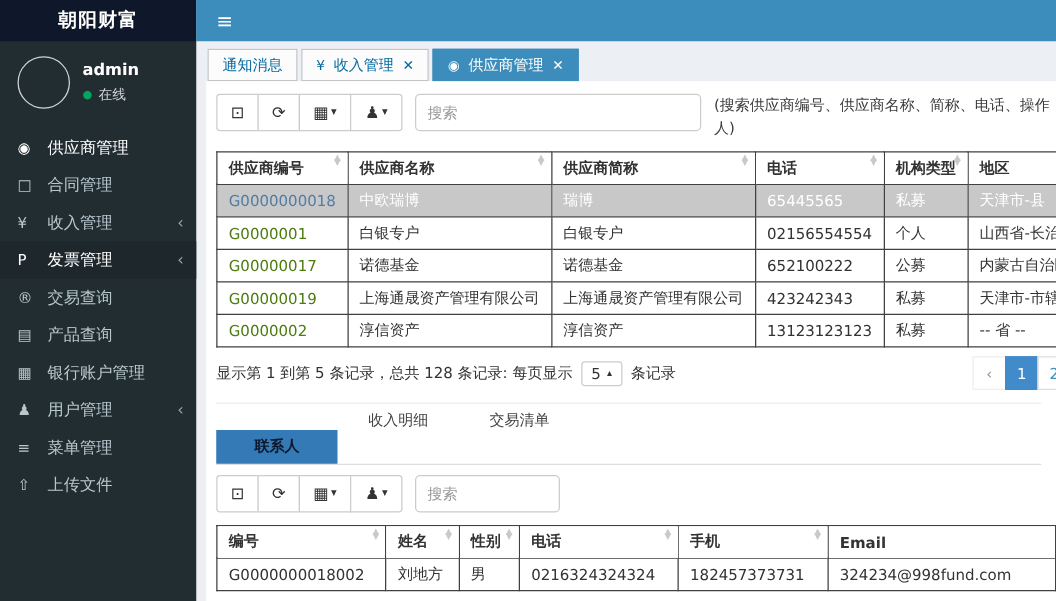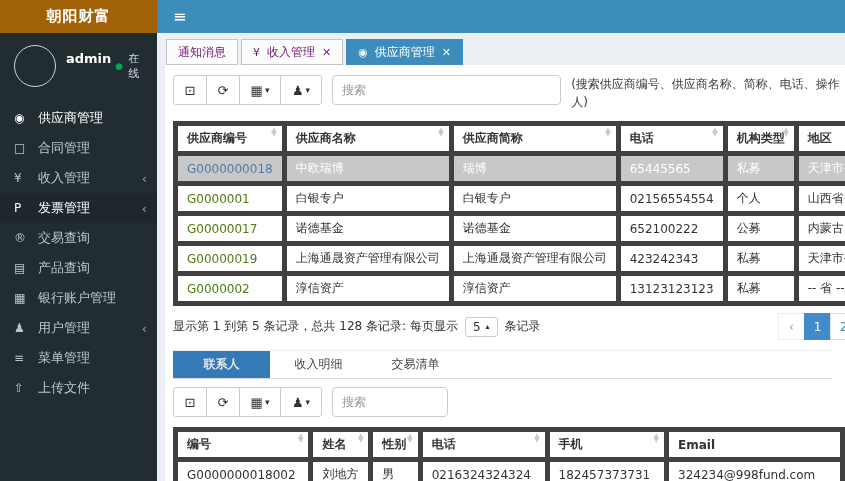--- a/index.html
+++ b/index.html
@@ -6,81 +6,81 @@
   html,body { margin:0; padding:0; }
   body {
     width:845px; height:481px; overflow:hidden;
     font-family:"DejaVu Sans","Liberation Sans",sans-serif;
     font-size:12px; background:#ecf0f5; color:#333;
   }
   .app { display:flex; width:845px; height:481px; }
 
   
   .sidebar { width:157px; min-width:157px; background:#222d32; display:flex; flex-direction:column; }
-  .logo { height:33px; background:#a16207; color:#fff; display:flex; align-items:center; justify-content:center; font-size:15px; font-weight:bold; letter-spacing:1px; }
+  .logo { height:33px; background:#0f172a; color:#fff; display:flex; align-items:center; justify-content:center; font-size:15px; font-weight:bold; letter-spacing:1px; }
   .user { display:flex; gap:10px; padding:12px 8px 14px 14px; align-items:center; }
   .avatar { width:42px; height:42px; border-radius:50%; flex-shrink:0;
     background:radial-gradient(circle at 50% 32%, #b4a draft 0, #fff0 0),
                radial-gradient(circle at 50% 35%, #a59a8d 0 26%, #5d564f 52%, #2e3338 78%);
     border:1px solid #cfd4d8; }
-  .user-meta { display:flex; flex-direction:row; gap:4px; }
+  .user-meta { display:flex; flex-direction:column; gap:4px; }
   .user-name { color:#fff; font-weight:bold; font-size:13px; }
   .user-status { color:#d2d6de; font-size:11px; display:flex; align-items:center; gap:5px; }
   .dot { color:#00a65a; font-size:9px; }
   .menu { list-style:none; margin:2px 0 0; padding:0; }
   .menu li { display:flex; align-items:center; height:30px; padding:0 10px 0 14px; color:#b8c7ce; cursor:pointer; font-size:13px; }
   .menu li .mi { width:24px; font-size:12px; flex-shrink:0; }
   .menu li .chev { margin-left:auto; color:#93a6ad; font-size:13px; }
   .menu li.lit { color:#fff; }
   .menu li.open { background:#1e282c; color:#fff; }
 
   
   .main { flex:1; display:flex; flex-direction:column; min-width:0; }
   .navbar { height:33px; background:#3c8dbc; color:#fff; display:flex; align-items:center; padding:0 16px; flex-shrink:0; }
   .hamburger { font-size:16px; cursor:pointer; line-height:1; }
   .tabbar { display:flex; gap:3px; padding:6px 0 0 9px; height:32px; flex-shrink:0; }
-  .tab { display:flex; align-items:center; gap:7px; padding:0 11px; border:1px solid #c5c5c5; background:#fcfcfc; color:#701a75; height:26px; cursor:pointer; }
+  .tab { display:flex; align-items:center; gap:7px; padding:0 11px; border:1px solid #c5c5c5; background:#fcfcfc; color:#0369a1; height:26px; cursor:pointer; }
   .tab .ticon { font-size:11px; }
   .tab .x { font-weight:bold; font-size:11px; cursor:pointer; }
   .tab.active { background:#3c8dbc; border-color:#3c8dbc; color:#fff; }
 
   .content { flex:1; margin-left:8px; background:#fff; padding:10px 0 0 8px; position:relative; min-width:0; overflow:hidden; }
 
   .btnbar { display:flex; align-items:flex-start; }
   .btn-group { display:flex; }
   .btn { width:34px; height:30px; border:1px solid #ccc; background:#fff; display:flex; align-items:center; justify-content:center; gap:2px; color:#333; margin-left:-1px; font-size:13px; cursor:pointer; }
   .btn:first-child { margin-left:0; border-radius:3px 0 0 3px; }
   .btn.wide { width:42px; }
   .btn:last-child { border-radius:0 3px 3px 0; }
   .caret { font-size:9px; color:#333; }
   .search { margin-left:10px; height:30px; width:238px; border:1px solid #ccc; border-radius:4px; padding:0 9px; font-size:12px; color:#555; outline:none; }
   .search.narrow { width:116px; }
   .search::placeholder { color:#999; }
   .hint { margin-left:10px; line-height:18px; color:#3c3c3c; }
 
   table { border-collapse:collapse; table-layout:fixed; margin-top:10px; background:#fff; }
-  th, td { border:5px solid #404040; padding:4px 9px; text-align:left; overflow:hidden; white-space:nowrap; font-size:12px; height:24px; }
+  th, td { border:1px solid #404040; padding:4px 9px; text-align:left; overflow:hidden; white-space:nowrap; font-size:12px; height:24px; }
   th { font-weight:bold; color:#333; position:relative; background:#fff; }
   .sorter { position:absolute; right:5px; top:3px; display:flex; flex-direction:column; line-height:0.55; color:#c9c9c9; font-size:7px; }
   tr.selected td { background:#c8c8c8; color:#fff; }
   a.code { color:#4d7c0f; text-decoration:none; cursor:pointer; }
   tr.selected a.code { color:#527ca3; }
 
   .tfoot { display:flex; margin-top:7px; position:relative; height:27px; }
   .summary { color:#333; display:flex; align-items:center; }
   .psize { display:inline-flex; align-items:center; border:1px solid #ccc; border-radius:3px; padding:2px 7px; margin:0 7px; gap:5px; background:#fff; cursor:pointer; }
   .psize .caret { font-size:8px; }
   .pager { position:absolute; right:-12px; top:0; display:flex; }
   .pg { min-width:27px; height:27px; border:1px solid #ddd; background:#fff; color:#3c8dbc; display:flex; align-items:center; justify-content:center; margin-left:-1px; cursor:pointer; padding:0 8px; }
   .pg.prev { color:#999; border-color:#eee; }
   .pg.active { background:#428bca; border-color:#428bca; color:#fff; }
 
   .dtabs { display:flex; margin-top:10px; border-bottom:1px solid #ddd; border-top:1px solid #eee; width:660px; }
   .dtab { width:97px; height:27px; display:flex; align-items:center; justify-content:center; color:#444; cursor:pointer; }
-  .dtab.active { background:#337ab7; color:#e5e5e5; font-weight:bold; }
+  .dtab.active { background:#337ab7; color:#0f172a; font-weight:bold;margin-top:21px; }
 </style>
 </head>
 <body>
 
 <div class="app">
 
   <aside class="sidebar">
     <div class="logo">朝阳财富</div>
     <div class="user">
       <div class="avatar"></div>

